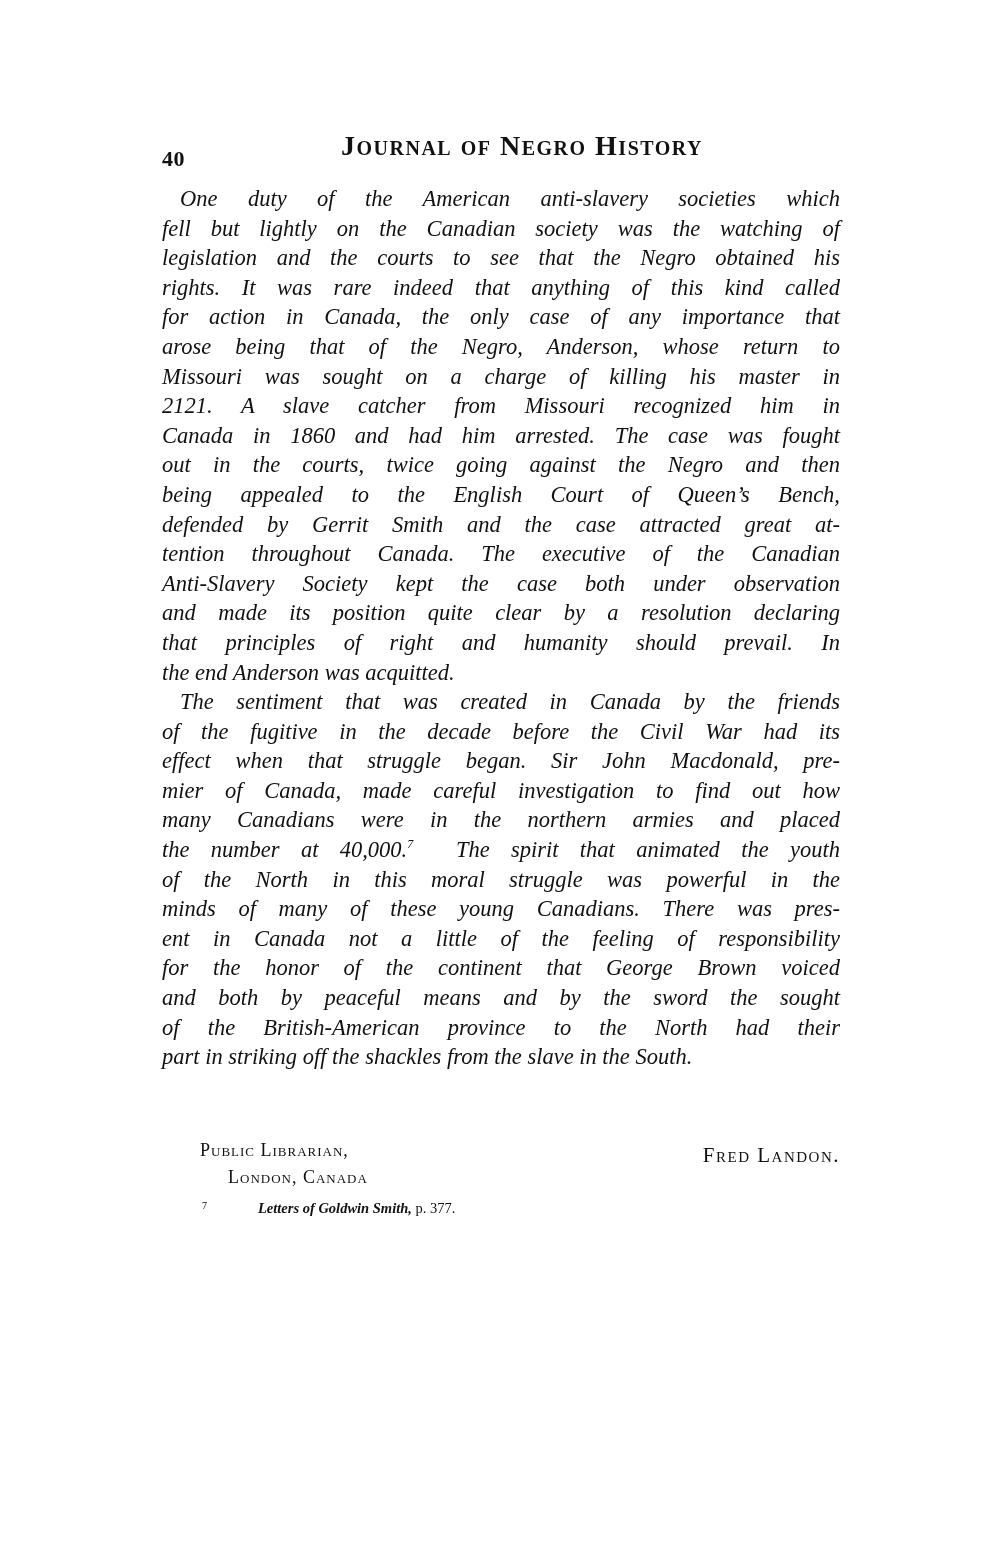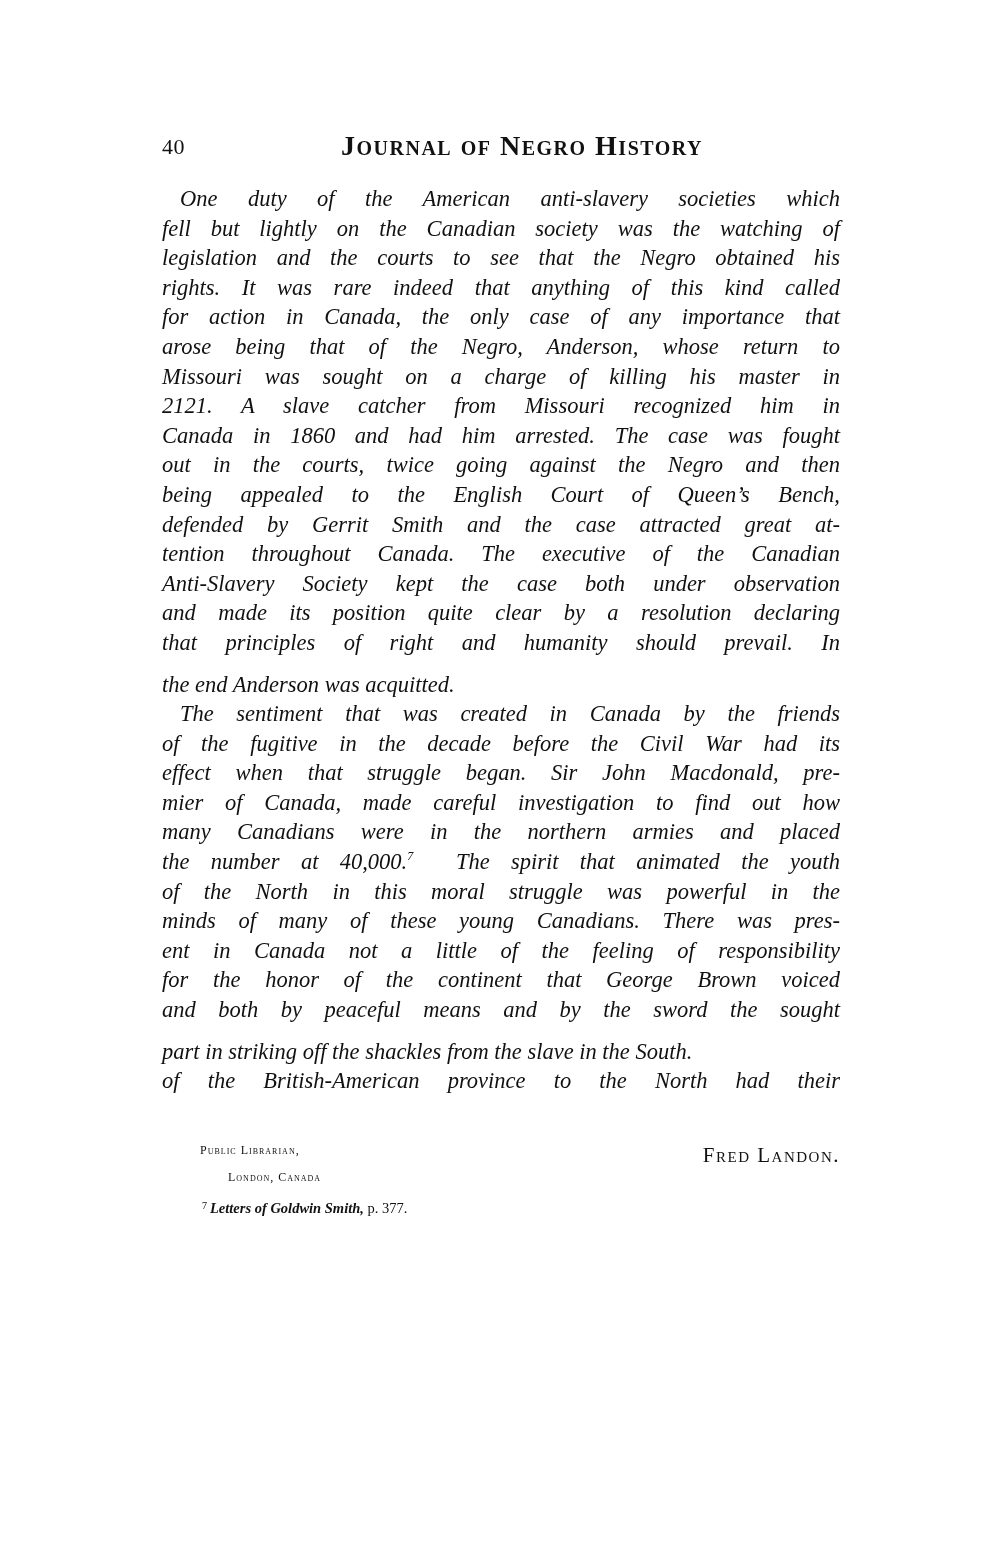--- a/index.html
+++ b/index.html
@@ -25,23 +25,23 @@
   .running-head {
     position: absolute;
     top: 130px;
     left: 162px;
     width: 680px;
     height: 30px;
   }
   .page-number {
     position: absolute;
     left: 0;
-    top: 4px;
+    top: 16px;
     font-size: 22px;
-    font-weight: normal;
+    font-weight: bold;
     letter-spacing: 0.5px;
   }
   .journal-title {
     position: absolute;
     left: 0;
     right: 0;
     top: 0;
     text-align: center;
     font-size: 28px;
     font-weight: bold;
@@ -63,42 +63,41 @@
     font-size: 22.5px;
     white-space: nowrap;
     text-align: justify;
     text-align-last: justify;
   }
   .line.indent {
     padding-left: 18px;
   }
   .line.last {
     text-align-last: left;
-    margin-top: 12px;
   }
   sup.fnref {
     font-size: 12px;
     vertical-align: 9px;
     line-height: 0;
   }
   .signature {
     position: absolute;
     top: 1108px;
     right: 160px;
     font-size: 21px;
     font-variant: small-caps;
     letter-spacing: 1.5px;
     line-height: 30px;
     margin-top: 32px;
   }
   .affiliation {
     position: absolute;
     top: 1137px;
     left: 200px;
-    font-size: 12px;
+    font-size: 18px;
     font-variant: small-caps;
     letter-spacing: 1px;
     line-height: 27px;
   }
   .affiliation .aff-line2 {
     padding-left: 28px;
   }
   .footnote {
     position: absolute;
     top: 1196px;
@@ -107,20 +106,21 @@
     line-height: 20px;
   }
   .footnote .fn-mark {
     font-size: 10px;
     vertical-align: 4px;
     margin-right: 3px;
   }
   .footnote .fn-title {
     font-style: italic;
     font-weight: bold;
+    margin-left: 48px;
   }
 </style>
 </head>
 <body>
 
 <div class="page">
 
   <div class="running-head">
     <span class="page-number">40</span>
     <span class="journal-title">Journal of Negro History</span>
@@ -153,22 +153,22 @@
       <span class="line">of the fugitive in the decade before the Civil War had its</span>
       <span class="line">effect when that struggle began.  Sir John Macdonald, pre-</span>
       <span class="line">mier of Canada, made careful investigation to find out how</span>
       <span class="line">many Canadians were in the northern armies and placed</span>
       <span class="line"><span>the number at 40,000.</span><sup class="fnref">7</sup><span style="white-space:pre">  The spirit that animated the youth</span></span>
       <span class="line">of the North in this moral struggle was powerful in the</span>
       <span class="line">minds of many of these young Canadians.  There was pres-</span>
       <span class="line">ent in Canada not a little of the feeling of responsibility</span>
       <span class="line">for the honor of the continent that George Brown voiced</span>
       <span class="line">and both by peaceful means and by the sword the sought</span>
+      <span class="line">of the British-American province to the North had their</span>
       <span class="line last">part in striking off the shackles from the slave in the South.</span>
-      <span class="line">of the British-American province to the North had their</span>
     </div>
   </div>
 
   <div class="signature">Fred Landon.</div>
 
   <div class="affiliation">
     <div>Public Librarian,</div>
     <div class="aff-line2">London, Canada</div>
   </div>
 

